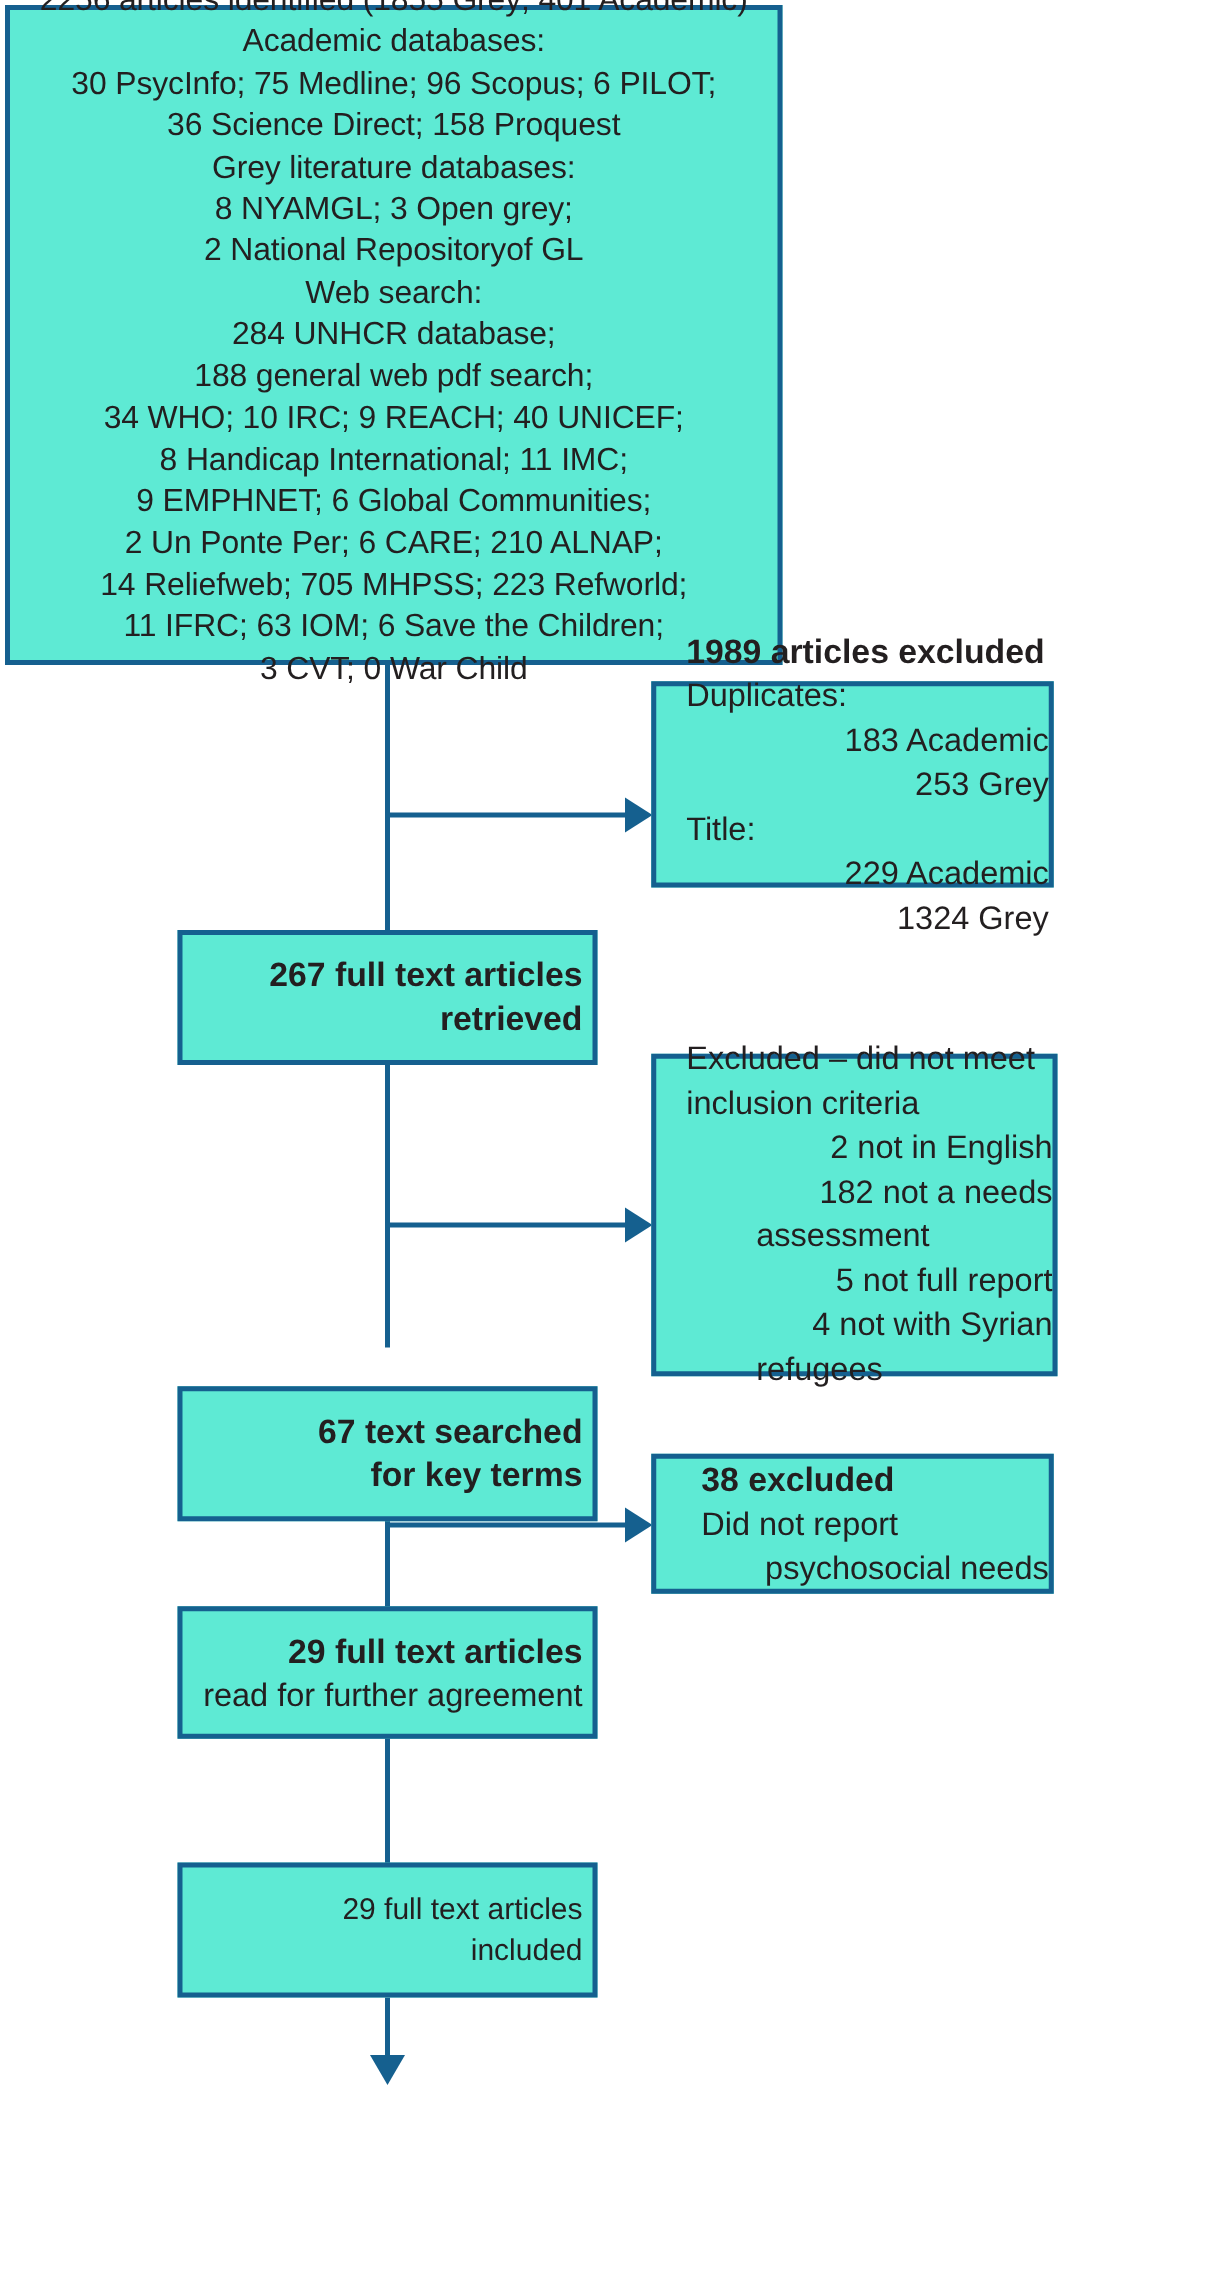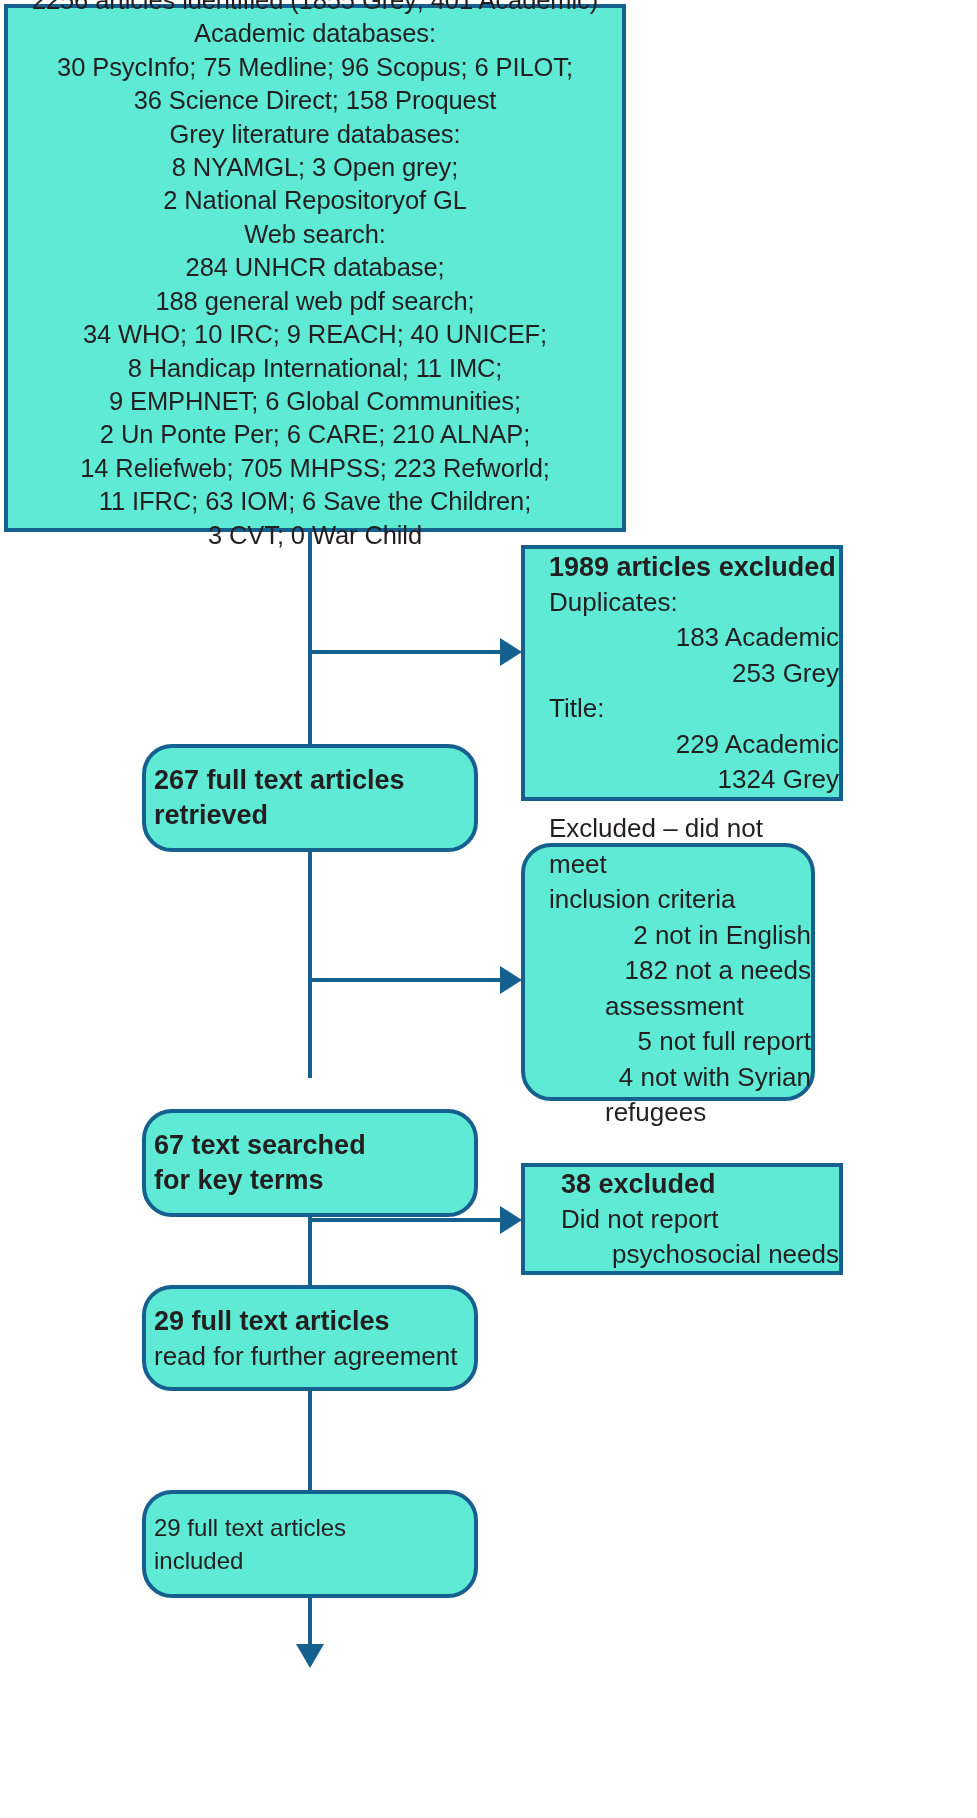--- a/index.html
+++ b/index.html
@@ -43,23 +43,22 @@
   }
   #box-identification .line {
     font-size: 25.5px;
     line-height: 33.4px;
     letter-spacing: -0.1px;
     white-space: nowrap;
   }
 
   
   .stagebox {
-    text-align: left;
+    text-align: right;
     padding: 6px 8px;
-    border-radius: 30px;
   }
   .stagebox .strong {
     font-weight: bold;
     font-size: 27px;
     line-height: 35px;
   }
   .stagebox .normal {
     font-weight: normal;
     font-size: 26px;
     line-height: 34px;
@@ -83,22 +82,22 @@
     line-height: 36px;
   }
   .exclbox .sub {
     font-weight: normal;
     font-size: 26px;
     line-height: 35.5px;
   }
   .exclbox .ind1 { padding-left: 30px; text-align: right; }
   .exclbox .ind2 { padding-left: 56px; }
 
-  #box-excluded-1 { left: 521px; top: 545px;  width: 322px; height: 256px; }
-  #box-excluded-2 { left: 521px; top: 843px;  width: 294px; height: 258px; border-radius: 30px; }
+  #box-excluded-1 { left: 521px; top: 545px;  width: 322px; height: 165px; }
+  #box-excluded-2 { left: 521px; top: 843px;  width: 325px; height: 258px; }
   #box-excluded-3 { left: 521px; top: 1163px; width: 322px; height: 112px; padding-left: 36px; }
 
   #box-excluded-2 { padding-top: 8px; }
 
   
   .vline {
     position: absolute;
     width: 4px;
     background: #15608f;
     z-index: 1;

